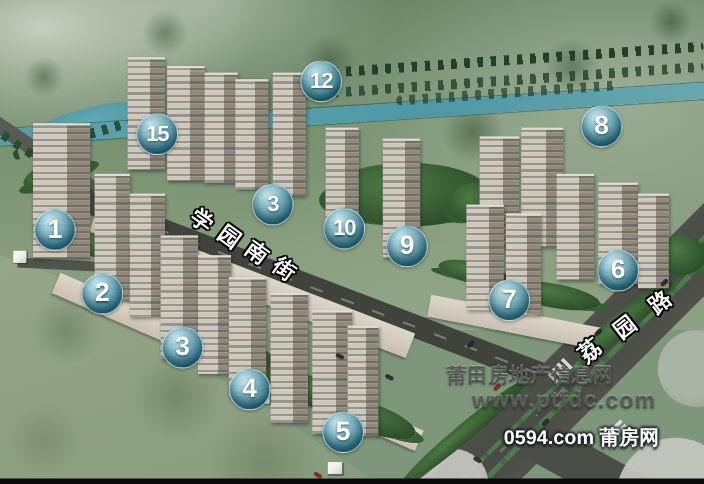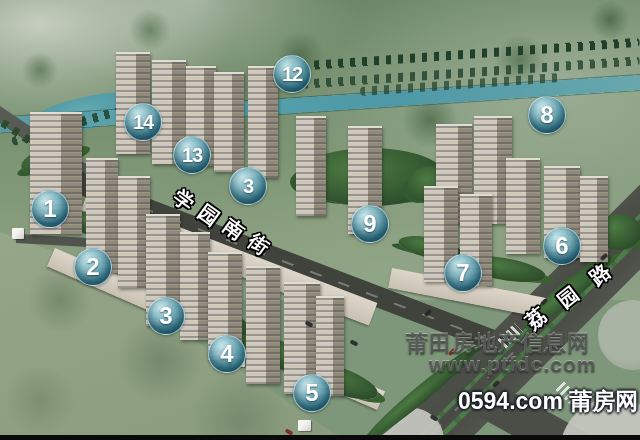--- a/index.html
+++ b/index.html
@@ -158,24 +158,24 @@
                 -1px -1px 0 #000, 1px 1px 0 #000, 1px -1px 0 #000, -1px 1px 0 #000;
   }
   .rot-se{transform:rotate(36deg);}
   .rot-ne{transform:rotate(-38deg);}
 
   
   .wm-emboss{
     color:rgba(72,75,72,.80);font-weight:bold;white-space:nowrap;
     text-shadow:0 -1px 0 rgba(205,210,202,.55), 0 1px 2px rgba(18,20,18,.6);
   }
-  .wm-site{left:406px;top:329px;font-size:22px;letter-spacing:1px;}
+  .wm-site{left:406px;top:329px;font-size:18px;letter-spacing:1px;}
   .wm-url{left:429px;top:353px;font-size:21px;letter-spacing:1px;}
   .wm-portal{
-    left:458px;top:386px;font-size:23px;font-weight:bold;color:#fff;white-space:nowrap;
+    left:458px;top:386px;font-size:18px;font-weight:bold;color:#fff;white-space:nowrap;
     text-shadow:-2px 0 2px rgba(25,30,38,.9), 2px 0 2px rgba(25,30,38,.9),
                 0 -2px 2px rgba(25,30,38,.9), 0 2px 2px rgba(25,30,38,.9);
   }
 
   .bottom-bar{left:0;top:435px;width:640px;height:5px;background:#0a0a0a;}
 </style>
 </head>
 <body>
 
 <div id="stage">
@@ -284,31 +284,31 @@
     </div>
   <div class="marker" style="left:444px;top:254px;">
       <span>7</span>
     </div>
   <div class="marker" style="left:528px;top:96px;">
       <span>8</span>
     </div>
   <div class="marker" style="left:351px;top:205px;">
       <span>9</span>
     </div>
+  <div class="marker m2" style="left:294px;top:189px;">
+      <span>10</span>
+    </div>
   <div class="marker m2" style="left:229px;top:167px;">
       <span>3</span>
     </div>
   <div class="marker m2" style="left:273px;top:55px;">
       <span>12</span>
     </div>
-  <div class="marker m2" style="left:173px;top:136px;">
-      <span>13</span>
-    </div>
   <div class="marker m2" style="left:124px;top:103px;">
-      <span>14</span>
+      <span>15</span>
     </div>
 
   <div style="left:0;top:0;">
     <span class="cjk-char rot-se" style="left:172px;top:188px;">学</span>
     <span class="cjk-char rot-se" style="left:197px;top:203px;">园</span>
     <span class="cjk-char rot-se" style="left:222px;top:217px;">南</span>
     <span class="cjk-char rot-se" style="left:247px;top:232px;">街</span>
   </div>
 
   <div style="left:0;top:0;">

